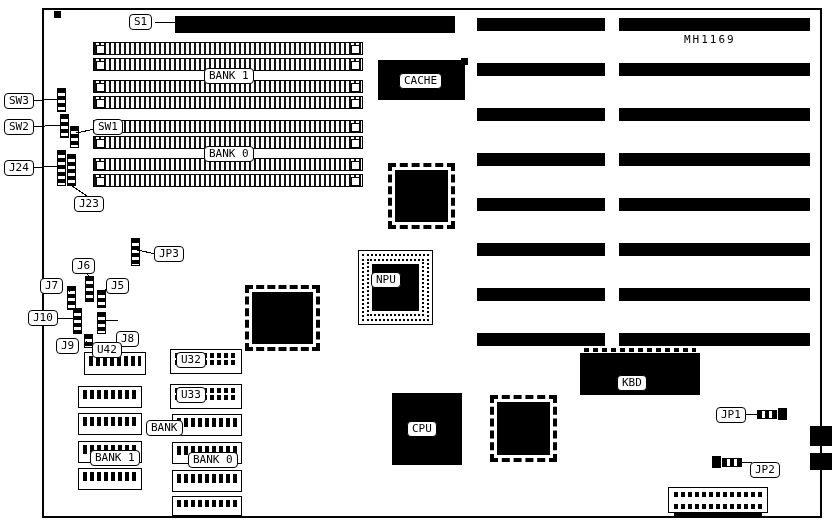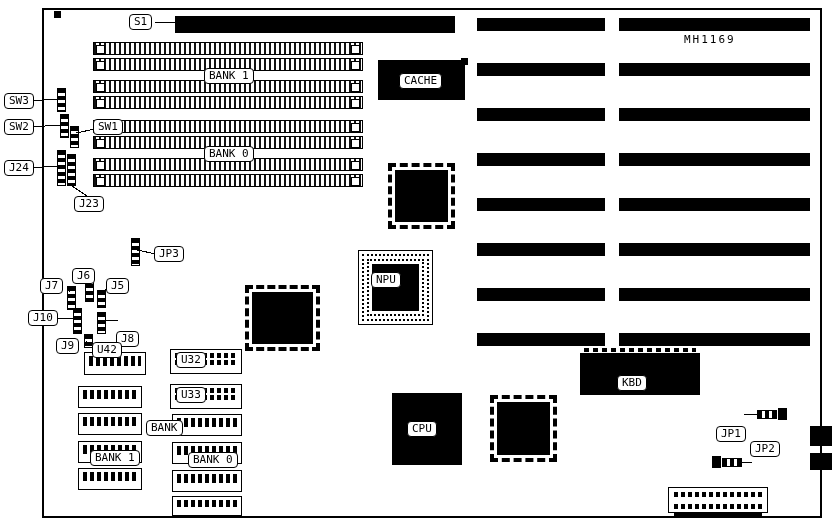--- a/index.html
+++ b/index.html
@@ -109,21 +109,21 @@
   <div class="connv" style="left:70px;top:126px;height:22px"></div>
   <div class="lbl" style="left:93px;top:119px">SW1</div>
   <div class="connv" style="left:57px;top:150px;height:36px"></div>
   <div class="lbl" style="left:4px;top:160px">J24</div>
   <div class="connv" style="left:67px;top:154px;height:32px"></div>
   <div class="lbl" style="left:74px;top:196px">J23</div>
 
   <div class="connv" style="left:131px;top:238px;height:28px"></div>
   <div class="lbl" style="left:154px;top:246px">JP3</div>
   <div class="connv" style="left:85px;top:276px;height:26px"></div>
-  <div class="lbl" style="left:72px;top:268px">J6</div>
+  <div class="lbl" style="left:72px;top:258px">J6</div>
   <div class="connv" style="left:67px;top:286px;height:24px"></div>
   <div class="lbl" style="left:40px;top:278px">J7</div>
   <div class="connv" style="left:97px;top:290px;height:18px"></div>
   <div class="lbl" style="left:106px;top:278px">J5</div>
   <div class="connv" style="left:73px;top:308px;height:26px"></div>
   <div class="lbl" style="left:28px;top:310px">J10</div>
   <div class="connv" style="left:97px;top:312px;height:22px"></div>
   <div class="lbl" style="left:116px;top:331px">J8</div>
   <div class="connv" style="left:84px;top:334px;height:14px"></div>
   <div class="lbl" style="left:56px;top:338px">J9</div>
@@ -154,24 +154,24 @@
   <div class="abs black" style="left:392px;top:393px;width:70px;height:72px"></div>
   <div class="lbl" style="left:407px;top:421px">CPU</div>
   <div class="qfp" style="left:490px;top:395px;width:67px;height:67px"></div>
 
   <div class="pins-h" style="left:584px;top:348px;width:112px"></div>
   <div class="abs black" style="left:580px;top:353px;width:120px;height:42px"></div>
   <div class="lbl" style="left:617px;top:375px">KBD</div>
 
   <div class="connh" style="left:757px;top:410px;width:20px"></div>
   <div class="abs black" style="left:778px;top:408px;width:9px;height:12px"></div>
-  <div class="lbl" style="left:716px;top:426px">JP1</div>
+  <div class="lbl" style="left:716px;top:407px">JP1</div>
   <div class="abs black" style="left:712px;top:456px;width:9px;height:12px"></div>
   <div class="connh" style="left:722px;top:458px;width:20px"></div>
-  <div class="lbl" style="left:750px;top:441px">JP2</div>
+  <div class="lbl" style="left:750px;top:462px">JP2</div>
 
   <div class="conn-block" style="left:668px;top:487px;width:100px;height:26px"></div>
   <div class="abs black" style="left:674px;top:513px;width:88px;height:5px"></div>
 
   <div class="abs black" style="left:810px;top:426px;width:22px;height:20px"></div>
   <div class="abs black" style="left:810px;top:453px;width:22px;height:17px"></div>
 
   <svg class="leads" width="838" height="527">
     <g stroke="#000" stroke-width="1" shape-rendering="crispEdges">
       <line x1="155" y1="22" x2="176" y2="22"></line>

